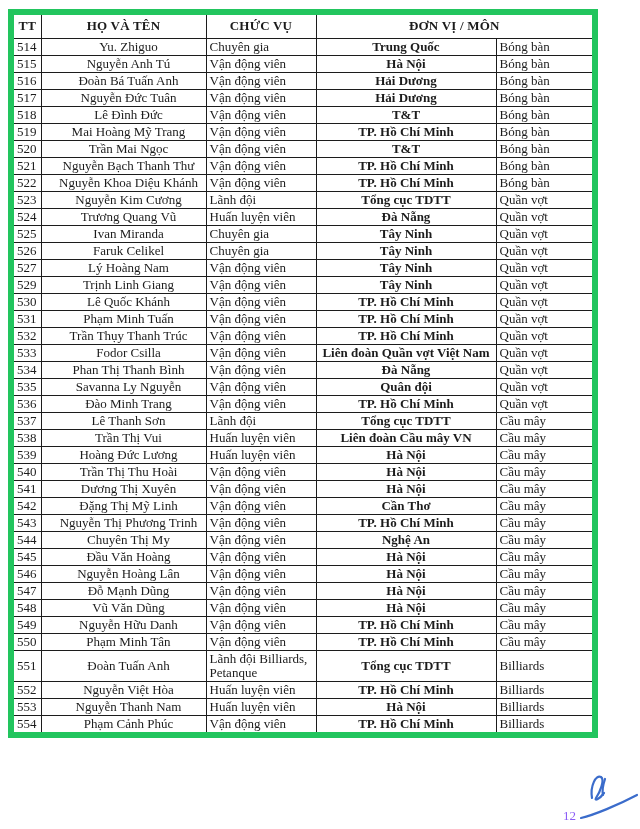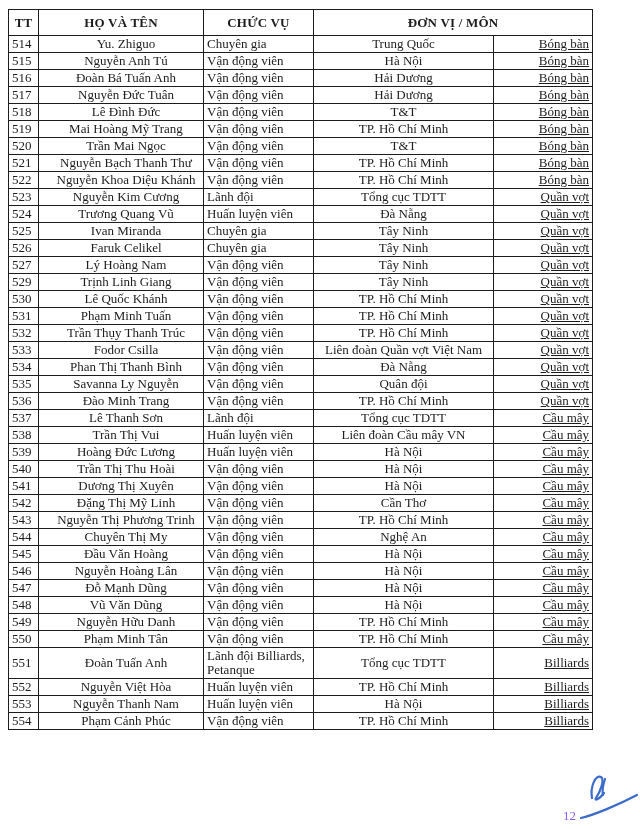--- a/index.html
+++ b/index.html
@@ -14,21 +14,21 @@
   .page {
     position: absolute; left: 0; top: 0;
     width: 640px; height: 829px;
     background: #ffffff;
   }
   table.roster {
     position: absolute; left: 8px; top: 9px;
     width: 584px;
     border-collapse: collapse;
     table-layout: fixed;
-    border: 1px solid #22c55e;
+    border: 6px solid #22c55e;
   }
   col.c-tt    { width: 30px;  }
   col.c-name  { width: 165px; }
   col.c-pos   { width: 110px; }
   col.c-unit  { width: 180px; }
   col.c-sport { width: 99px;  }
   th, td {
     border: 1.5px solid #1c1c1c;
     font-size: 13px;
     line-height: 14px;
@@ -38,22 +38,22 @@
   thead th {
     height: 26px;
     font-weight: bold;
     text-align: center;
     letter-spacing: 0.2px;
   }
   tbody td { height: 16.9px; padding: 1px 3px; }
   td.cell-tt    { text-align: left; }
   td.cell-name  { text-align: center; padding-left: 13px; }
   td.cell-pos   { text-align: left; white-space: pre-line; }
-  td.cell-unit  { text-align: center; }
-  td.cell-sport { text-align: right; text-decoration: underline; }
+  td.cell-unit  { text-align: center; font-weight: bold; }
+  td.cell-sport { text-align: left; }
   .page-number {
     position: absolute;
     left: 563px; top: 808px;
     font-size: 13px;
     color: #8b5cf6;
   }
   .signature {
     position: absolute;
     left: 578px; top: 770px;
     width: 62px; height: 54px;

